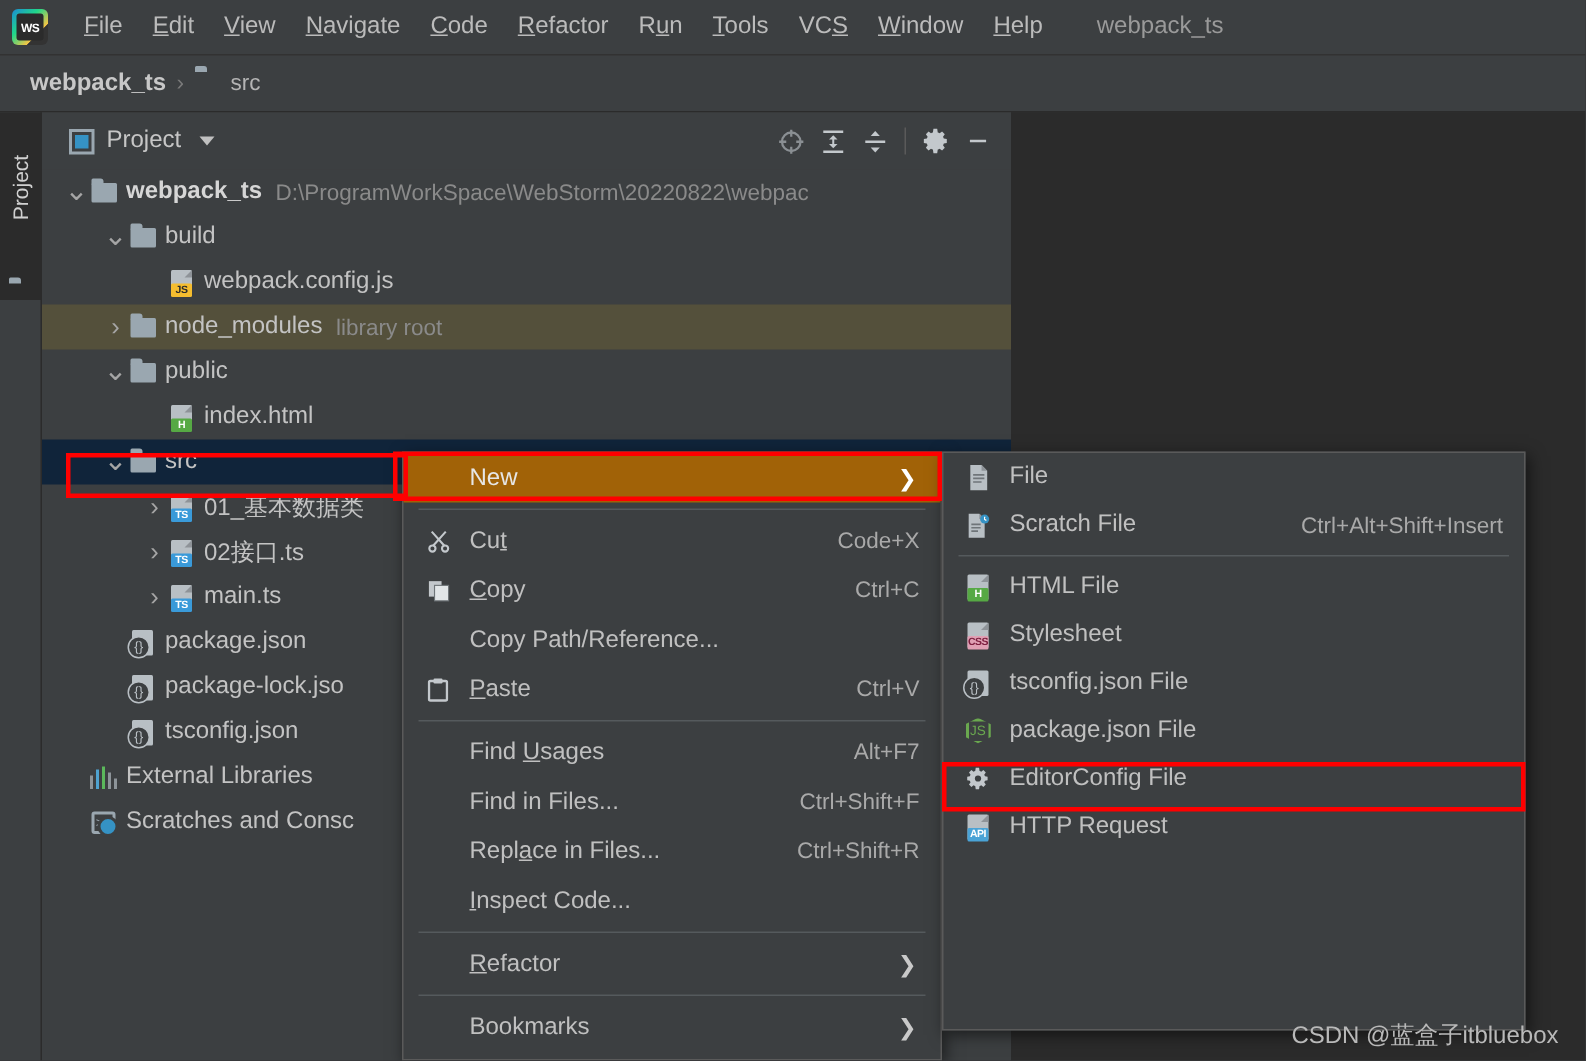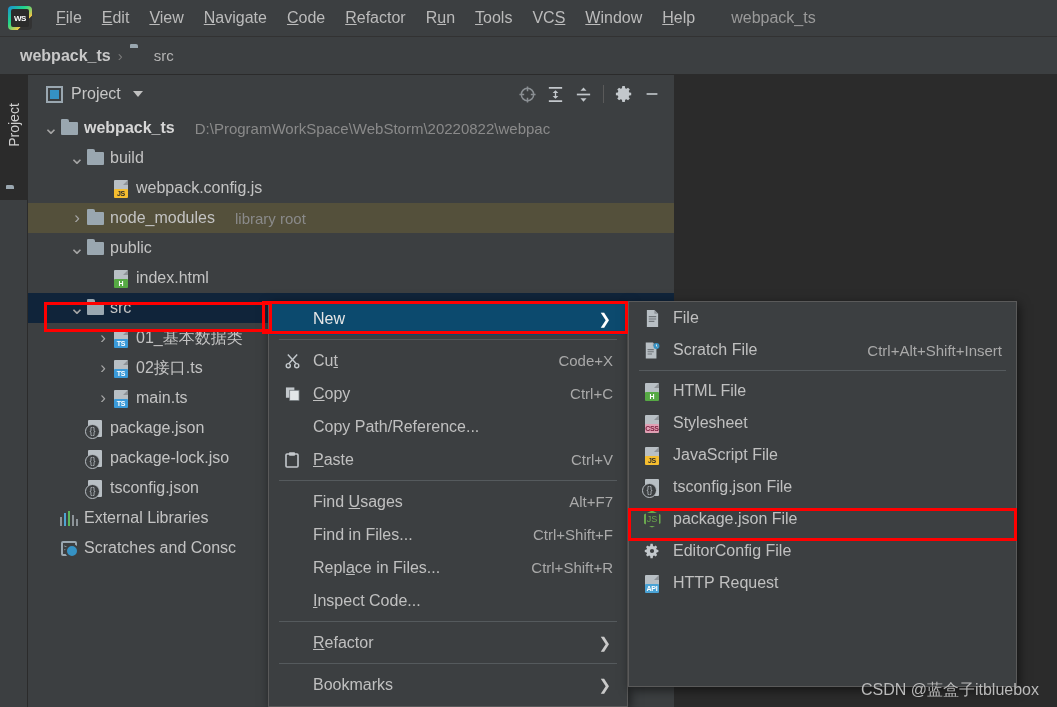--- a/index.html
+++ b/index.html
@@ -95,21 +95,21 @@
   .trow {
     height: 30px; display: flex; align-items: center; position: relative;
     white-space: nowrap; font-size: 16px; color: #c3c3c3; padding-left: 14px;
   }
   .trow .arrow {
     width: 18px; display:inline-block; text-align:center; color:#a5a5a5;
     font-size: 13px; flex: 0 0 18px;
   }
   .trow .lbl { margin-left: 6px; }
   .trow .lbl.bold { font-weight: bold; color: #d6d6d6; }
-  .trow .sub { color: #8a8a8a; margin-left: 20px; font-size: 15px; }
+  .trow .sub { color: #8a8a8a; margin-left: 9px; font-size: 15px; }
   .trow.hl-olive { background: #54503b; }
   .trow.hl-sel   { background: #10243a; }
 
   
   .ic { width: 18px; height: 18px; position: relative; flex: 0 0 18px; display:inline-block; }
   .folder {
     width:17px;height:13px;background:#9aa7b0;border-radius:1px;position:relative;
   }
   .folder::before {
     content:''; position:absolute; left:0; top:-3px; width:8px;height:4px;
@@ -166,21 +166,21 @@
   .mrow {
     height: 33px; display: flex; align-items: center; position: relative;
     color: #c0c0c0; font-size: 16px; padding-left: 14px;
   }
   .mrow .micon { width: 22px; flex: 0 0 22px; display:flex; align-items:center; }
   .mrow .mlabel { margin-left: 8px; white-space: nowrap; }
   .mrow .mkey {
     position:absolute; right: 14px; color: #a9a9a9; font-size: 15px; white-space: nowrap;
   }
   .mrow .marrow { position:absolute; right: 16px; color:#c9c9c9; font-size:15px; }
-  .mrow.selected { background: #0c4a6e; color:#e6e6e6; }
+  .mrow.selected { background: #a16207; color:#e6e6e6; }
   .mrow.selected .marrow { color: #fff; }
   .msep { height:1px; background:#555a5d; margin: 4px 10px; }
   .u { text-decoration: underline; }
 
   
   .submenu {
     position: absolute; left: 628px; top: 301px; width: 389px; height: 386px;
     background: #3c3f41; border: 1px solid #5a5a5a;
     box-shadow: 2px 3px 10px rgba(0,0,0,0.55);
   }
@@ -536,30 +536,20 @@
             <span class="fileic">
               <span class="badge css">CSS</span>
             </span>
           </span>
         </span>
         <span class="mlabel">Stylesheet</span>
       </div>
       <div class="mrow">
         <span class="micon">
           <span class="ic" style="display: inline-flex; align-items: center; justify-content: center;">
-            <span class="fileic">
-              <span class="badge js">JS</span>
-            </span>
-          </span>
-        </span>
-        <span class="mlabel">JavaScript File</span>
-      </div>
-      <div class="mrow">
-        <span class="micon">
-          <span class="ic" style="display: inline-flex; align-items: center; justify-content: center;">
             <span class="jsonic"></span>
           </span>
         </span>
         <span class="mlabel">tsconfig.json File</span>
       </div>
       <div class="mrow">
         <span class="micon">
           <span class="ic" style="display: inline-flex; align-items: center; justify-content: center;">
             <span class="nodeic">JS</span>
           </span>

